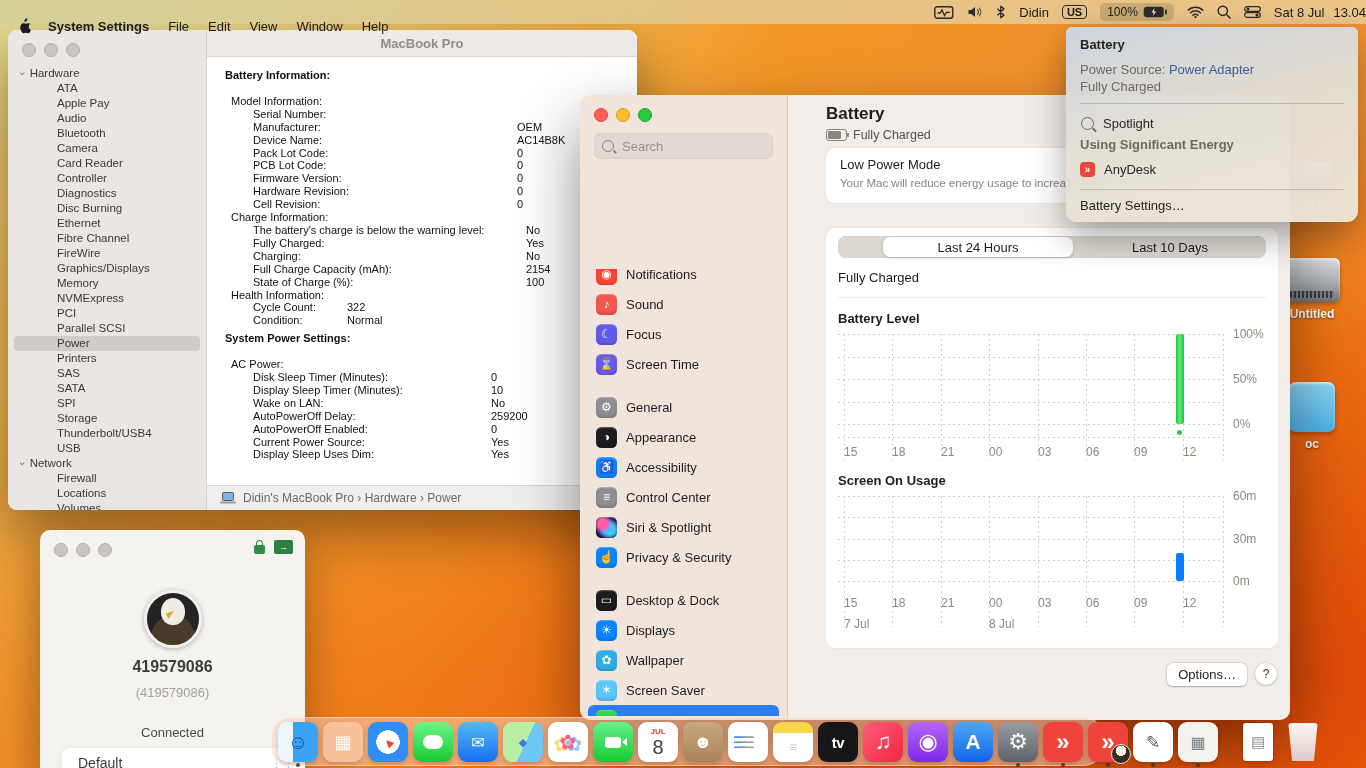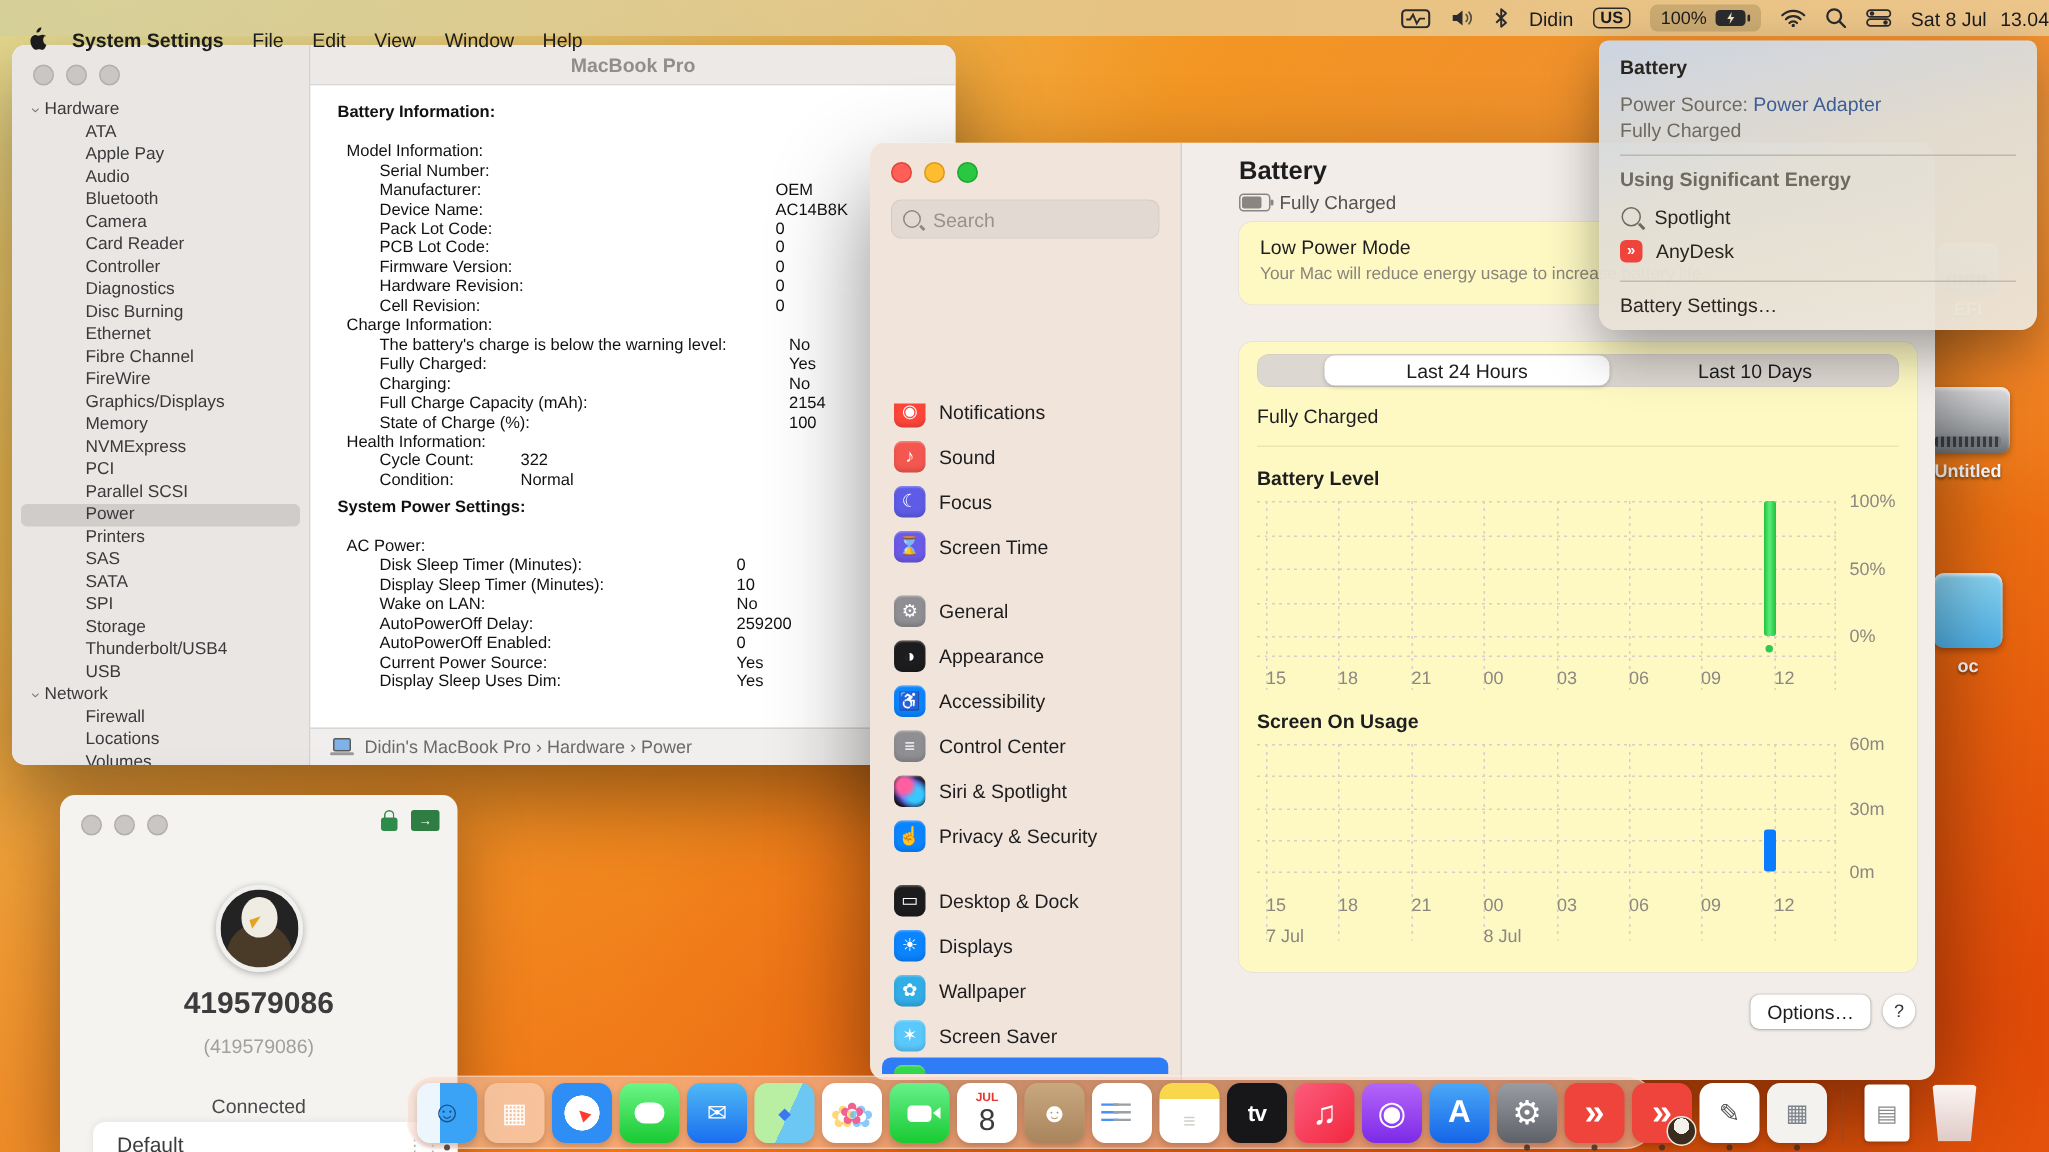--- a/index.html
+++ b/index.html
@@ -83,21 +83,21 @@
   .set-item.selected{background:#2e7cf6;color:#fff;}
   .si-ic{width:21px;height:21px;border-radius:5.5px;background:var(--c,#888);display:flex;align-items:center;justify-content:center;
     color:#fff;font-size:12px;flex-shrink:0;box-shadow:inset 0 -2px 3px rgba(0,0,0,.14),inset 0 1px 1px rgba(255,255,255,.28);}
   .set-item[data-icon="siri"] .si-ic{background:radial-gradient(circle at 32% 32%,#ff5fa0 0 22%,rgba(255,95,160,0) 45%),radial-gradient(circle at 68% 62%,#38c7ff 0 25%,rgba(56,199,255,0) 55%),radial-gradient(circle at 50% 50%,#7a5cff 0 40%,#12131a 78%);}
   .set-pane{flex:1;background:#f2ede8;position:relative;font-size:13px;}
   .pane-title{position:absolute;left:38px;top:9px;font-size:17px;font-weight:bold;color:#1d1d1f;}
   .pane-status{position:absolute;left:38px;top:33px;display:flex;align-items:center;gap:6px;color:#55504a;font-size:12.5px;}
   .batt-sm{width:19px;height:10px;border:1px solid #8a857e;border-radius:3px;position:relative;}
   .batt-sm::before{content:"";position:absolute;left:1px;top:1px;bottom:1px;width:13px;background:#8a857e;border-radius:1.5px;}
   .batt-sm::after{content:"";position:absolute;right:-3px;top:2.5px;width:2px;height:4px;background:#8a857e;border-radius:1px;}
-  .card{position:absolute;left:38px;width:452px;background:#fef9c3;border-radius:9px;box-shadow:0 0 0 .5px rgba(0,0,0,.06);}
+  .card{position:absolute;left:38px;width:452px;background:#ffffff;border-radius:9px;box-shadow:0 0 0 .5px rgba(0,0,0,.06);}
   .card-low{top:53px;height:55px;padding:9px 14px;box-sizing:border-box;}
   .lp-title{font-size:13px;color:#1d1d1f;}
   .lp-desc{font-size:11.5px;color:#8a847c;margin-top:4px;line-height:14px;max-width:424px;}
   .card-chart{top:133px;height:420px;padding:8px 12px;box-sizing:border-box;}
   .seg{height:22px;background:#ddd7d1;border-radius:8px;display:flex;box-shadow:inset 0 0 0 .5px rgba(0,0,0,.05);padding-left:44px;}
   .seg-btn{flex:1;display:flex;align-items:center;justify-content:center;font-size:13px;color:#1d1d1f;border-radius:7px;margin:1px;}
   .seg-btn.selected{background:#fff;box-shadow:0 1px 3px rgba(0,0,0,.22);}
   .chart-status{margin-top:12px;color:#1d1d1f;}
   .card-div{height:1px;background:rgba(0,0,0,.08);margin-top:12px;}
   .chart{margin-top:13px;}
@@ -122,21 +122,21 @@
   .win-ad{position:absolute;left:40px;top:530px;width:265px;height:238px;border-radius:10px 10px 0 0;background:#f5f3f0;z-index:12;
     box-shadow:0 18px 45px rgba(0,0,0,.35);overflow:hidden;}
   .ad-top-ics{position:absolute;right:12px;top:10px;display:flex;gap:9px;align-items:center;}
   .ad-lock{width:11px;height:9px;background:#2e8b4a;border-radius:2px;position:relative;margin-top:5px;}
   .ad-lock::before{content:"";position:absolute;left:1.5px;top:-5px;width:5px;height:5px;border:1.8px solid #2e8b4a;border-bottom:none;border-radius:4px 4px 0 0;}
   .ad-mon{width:19px;height:14px;background:#2e7d43;border-radius:2px;display:flex;align-items:center;justify-content:center;color:#fff;font-size:9px;}
   .eagle{width:52px;height:52px;border-radius:50%;margin:33px auto 0;position:relative;overflow:hidden;border:3px solid #f0f0ee;
     background:radial-gradient(circle at 50% 85%,#4a3a28 0 42%,#232323 43%);box-shadow:0 1px 5px rgba(0,0,0,.3);}
   .eagle::before{content:"";position:absolute;left:14px;top:5px;width:24px;height:27px;background:#efece4;border-radius:50% 50% 46% 46%;}
   .eagle::after{content:"";position:absolute;left:20px;top:19px;width:0;height:0;border-top:6px solid #e8a21f;border-right:8px solid transparent;transform:rotate(-18deg);}
-  .ad-id{text-align:center;font-weight:bold;font-size:20px;color:#3c3c3e;margin-top:10px;}
+  .ad-id{text-align:center;font-weight:bold;font-size:16px;color:#3c3c3e;margin-top:10px;}
   .ad-alias{text-align:center;font-size:13px;color:#a2a09c;margin-top:9px;}
   .ad-status{text-align:center;font-size:13px;color:#4a4a4c;margin-top:25px;}
   .ad-actions{display:flex;justify-content:center;gap:18px;margin-top:12px;align-items:center;}
   .ad-doc{width:13px;height:16px;border:1.6px solid #b3afa9;border-radius:2px;position:relative;}
   .ad-doc::after{content:"";position:absolute;right:-6px;top:5px;border-left:5px solid #b3afa9;border-top:3.5px solid transparent;border-bottom:3.5px solid transparent;}
   .ad-chat{width:17px;height:13px;border:1.6px solid #b3afa9;border-radius:3px;position:relative;margin-top:-2px;}
   .ad-chat::after{content:"";position:absolute;left:2px;bottom:-6px;border-top:5px solid #b3afa9;border-right:6px solid transparent;}
   .ad-card{position:absolute;left:22px;right:-6px;top:218px;height:30px;background:#fff;border-radius:8px 8px 0 0;box-shadow:0 0 6px rgba(0,0,0,.08);
     display:flex;align-items:center;justify-content:space-between;padding:0 16px;font-size:14px;color:#3c3c3e;}
   .ad-handle{color:#b8b4ae;font-size:11px;letter-spacing:1px;}
@@ -827,25 +827,25 @@
   </div>
 
   <div class="bmenu">
     <div class="bm-pad bm-title">Battery</div>
     <div class="bm-pad bm-line">
       <span>Power Source:</span>
       <span class="bm-blue">Power Adapter</span>
     </div>
     <div class="bm-pad bm-line">Fully Charged</div>
     <div class="bm-div"></div>
-    <div class="bm-pad bm-header">Using Significant Energy</div>
     <div class="bm-pad bm-item">
       <span class="bm-mag"></span>
       <span>Spotlight</span>
     </div>
+    <div class="bm-pad bm-header">Using Significant Energy</div>
     <div class="bm-pad bm-item">
       <span class="bm-ad">»</span>
       <span>AnyDesk</span>
     </div>
     <div class="bm-div"></div>
     <div class="bm-pad bm-settings">Battery Settings…</div>
   </div>
 
 </div>
 

